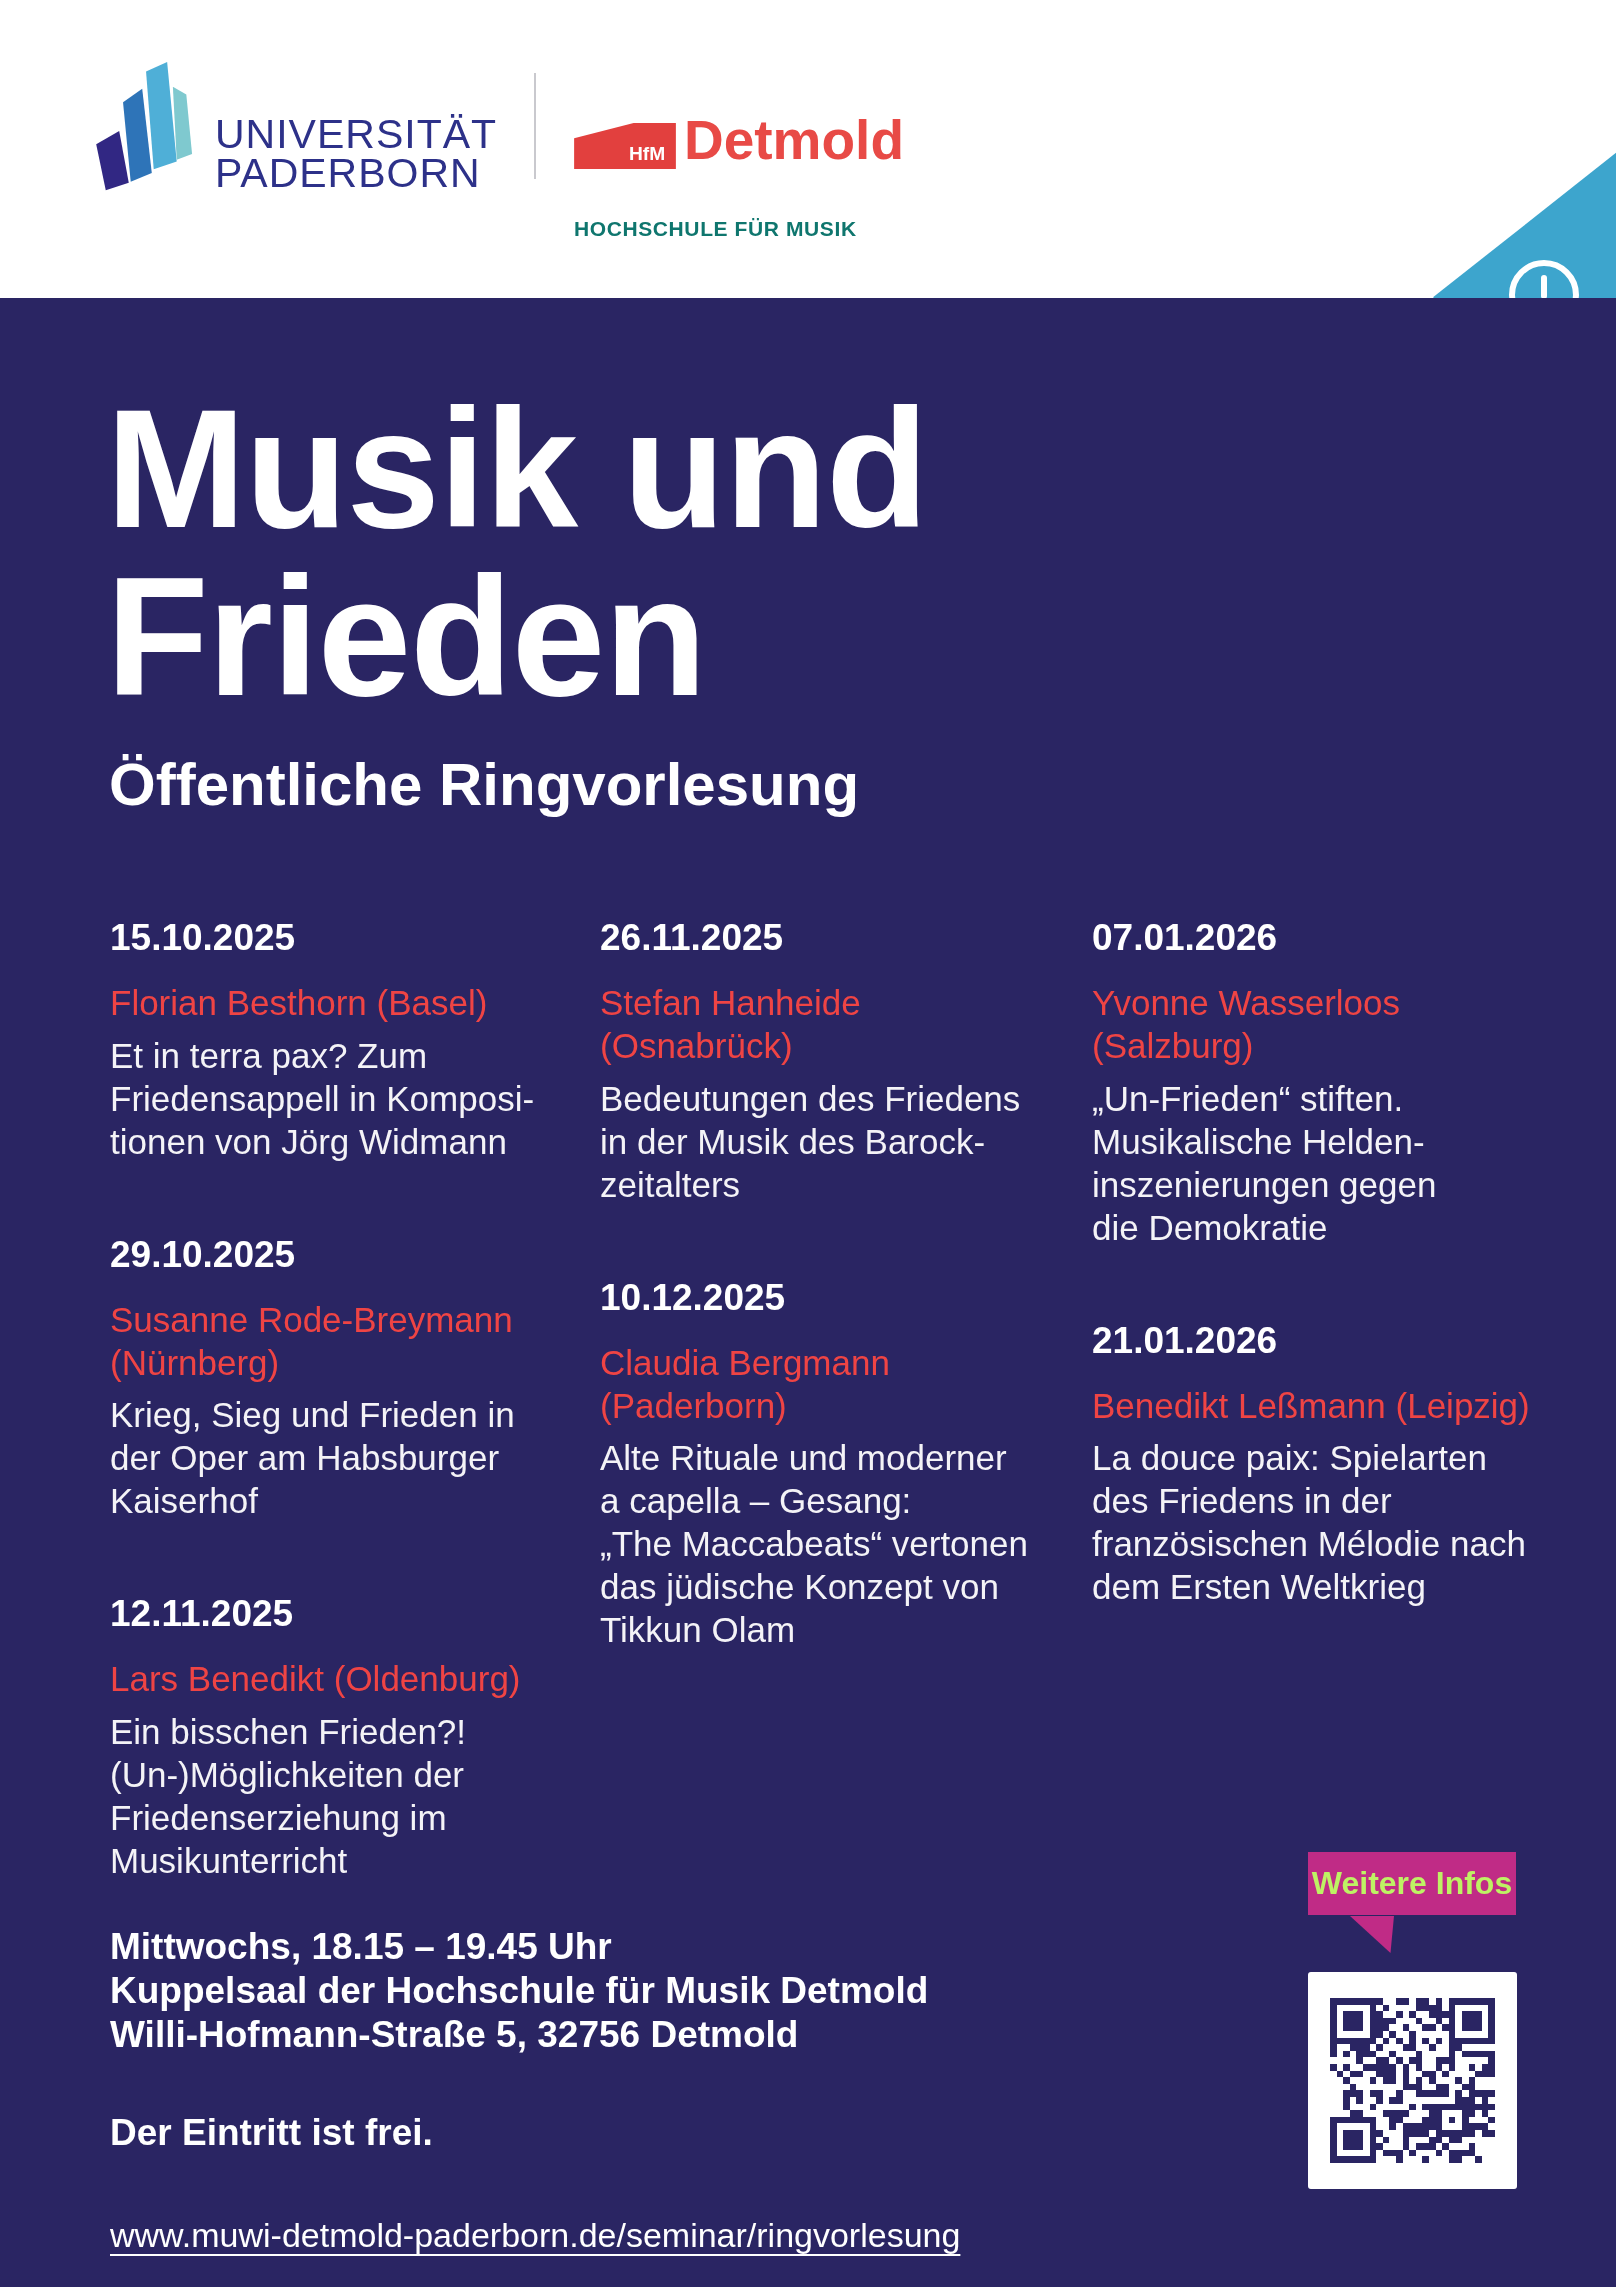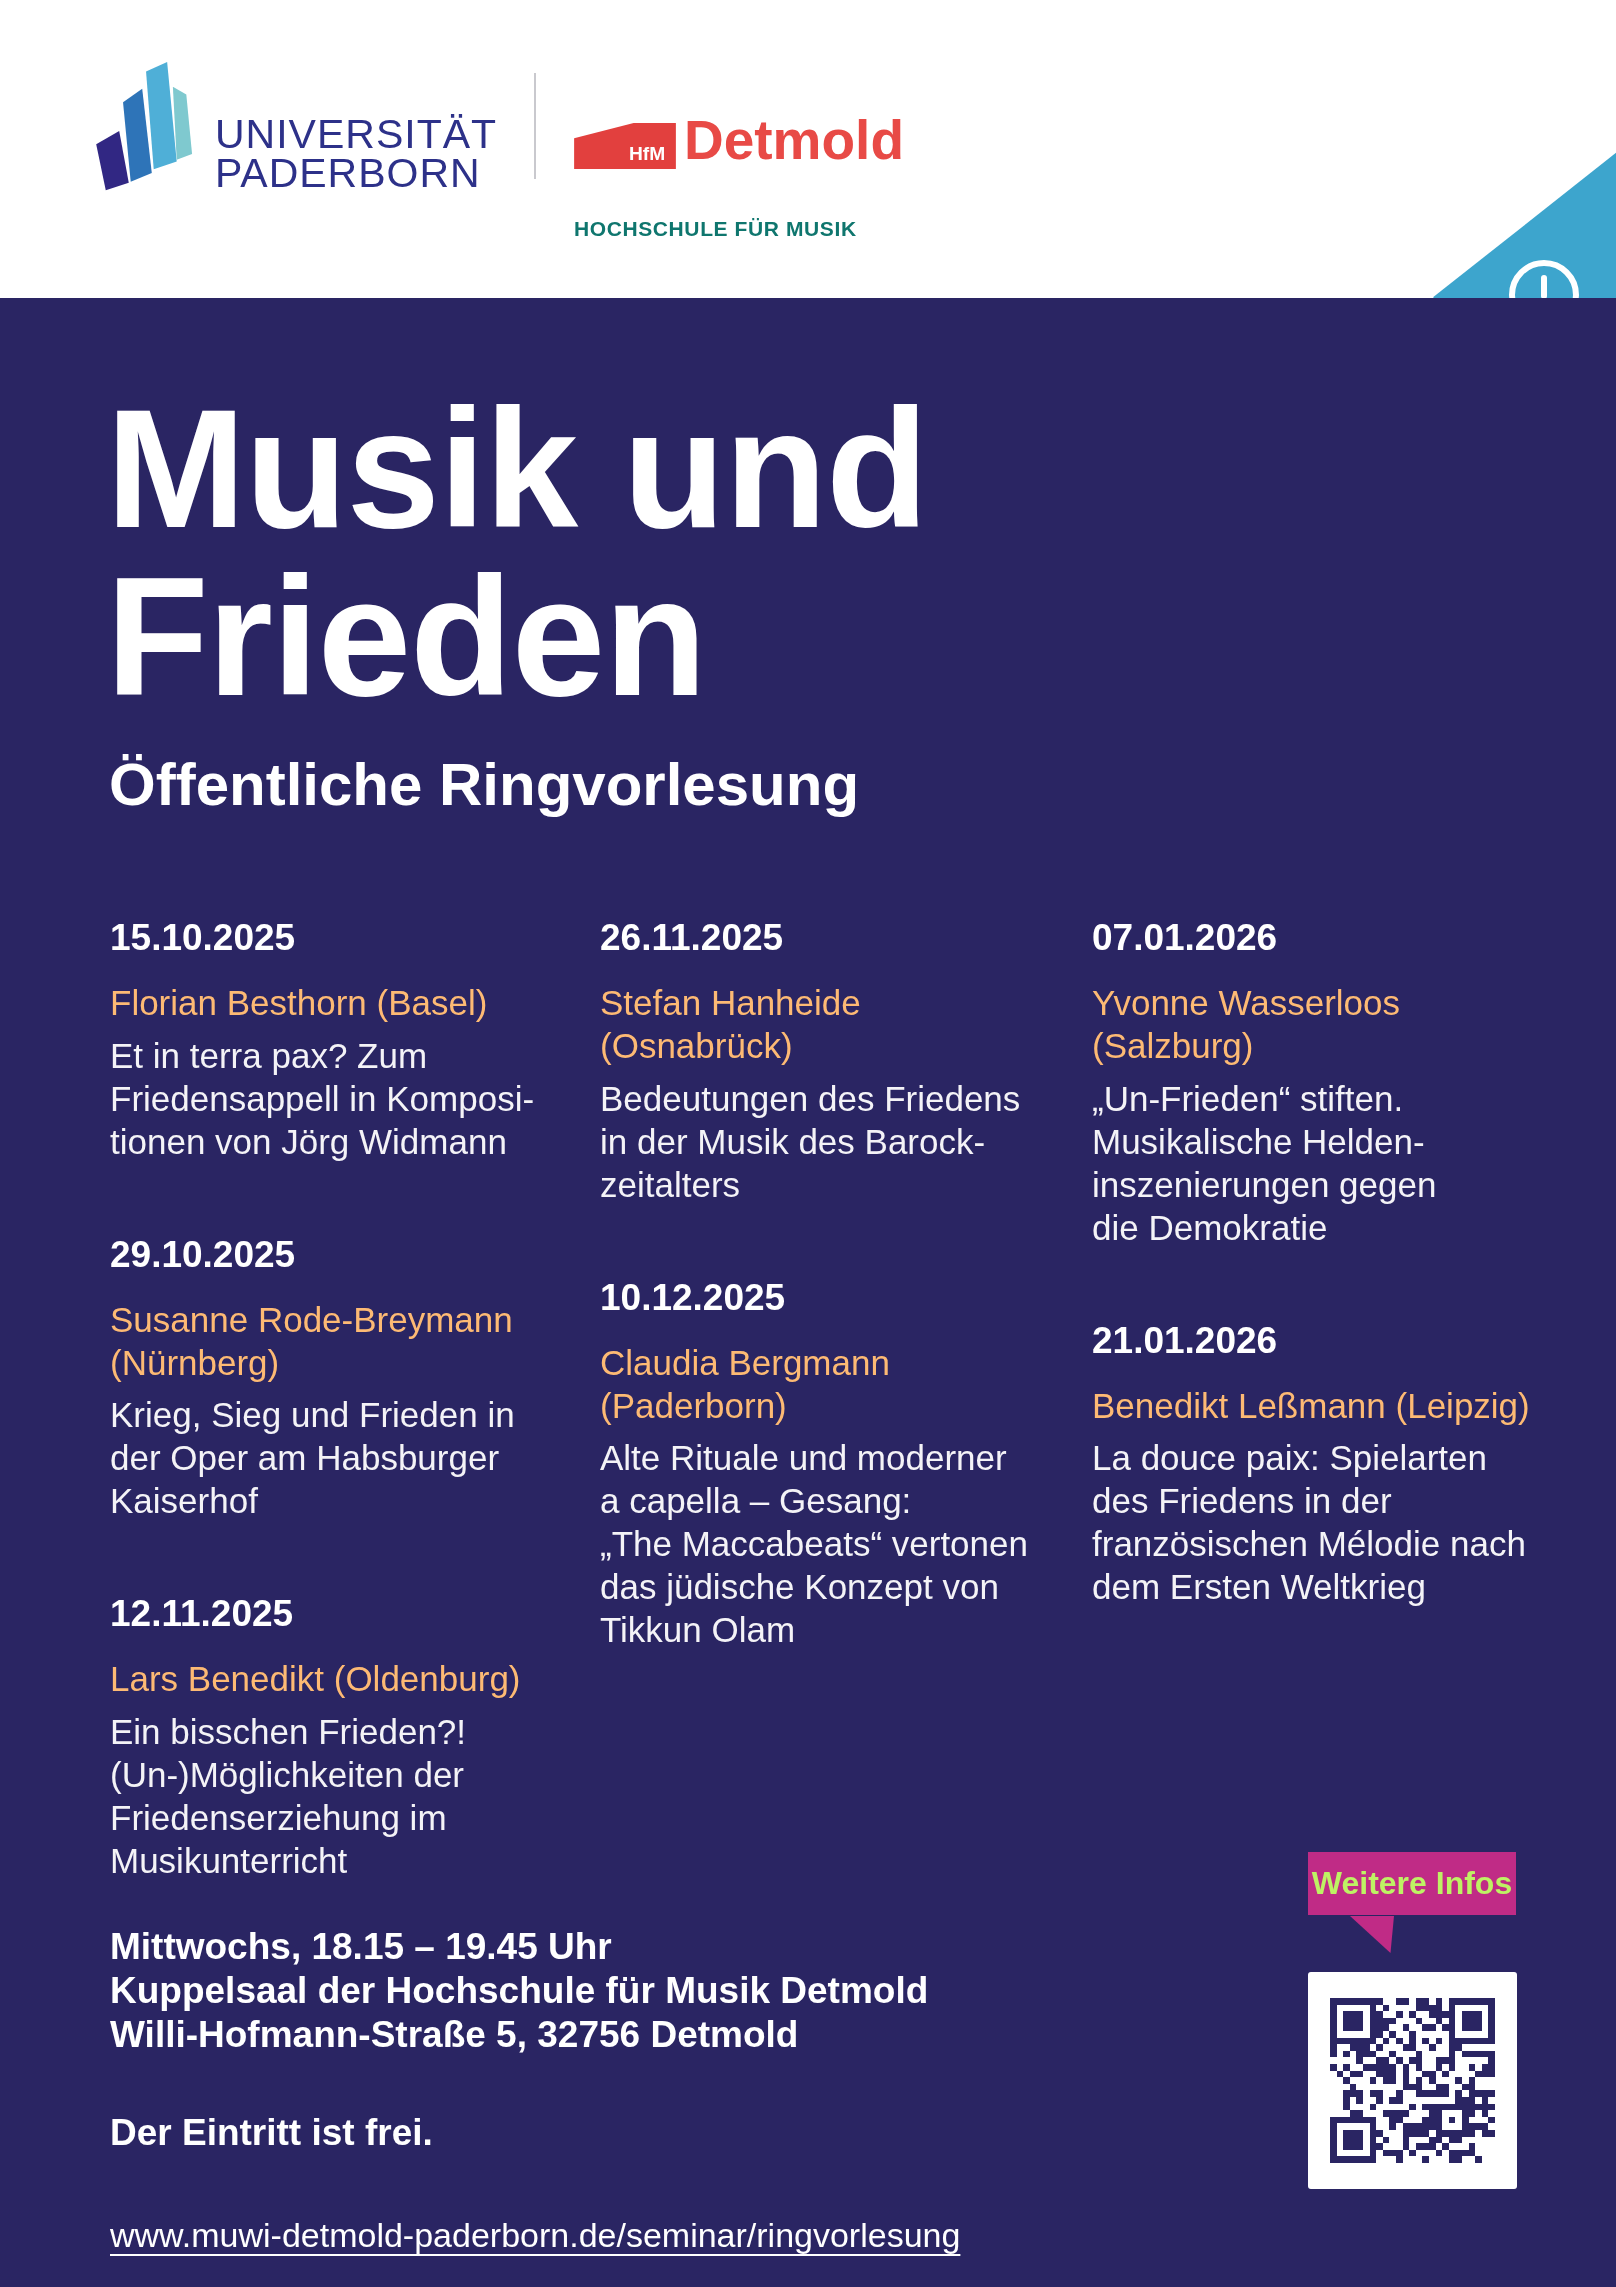--- a/index.html
+++ b/index.html
@@ -54,21 +54,21 @@
   
   .columns{position:absolute;left:0;top:617px;width:1617px;}
   .col{position:absolute;top:0;width:456px;}
   .col-1{left:110px;} .col-2{left:600px;} .col-3{left:1092px;}
   .entry{margin-bottom:69px;}
   .entry .date{
     color:#ffffff;font-size:37px;line-height:45px;font-weight:700;
     margin-bottom:21px;
   }
   .entry .speaker{
-    color:#fdba74;font-size:35px;line-height:43px;font-weight:400;
+    color:#ef4444;font-size:35px;line-height:43px;font-weight:400;
     margin-bottom:9.6px;white-space:pre-line;
   }
   .entry .talk-title{
     color:#F4F3F7;font-size:35px;line-height:43px;font-weight:400;
     white-space:pre-line;
   }
   
   .footer-block{position:absolute;left:110px;top:1627px;}
   .schedule-line{color:#ffffff;font-size:37px;line-height:44px;font-weight:700;}
   .admission{color:#ffffff;font-size:37px;line-height:44px;font-weight:700;margin-top:54px;}

